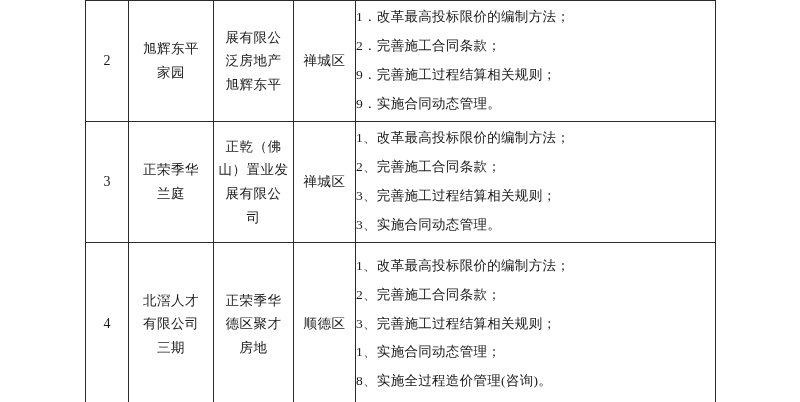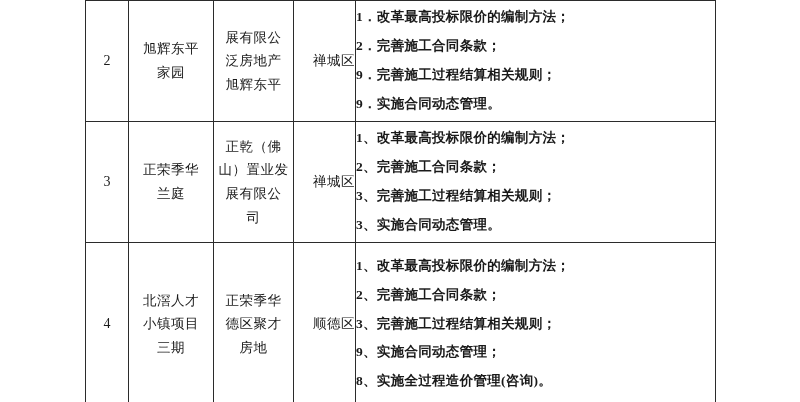--- a/index.html
+++ b/index.html
@@ -49,32 +49,30 @@
   .num-cell {
     text-align: center;
     font-size: 14px;
     font-family: "Liberation Serif", serif;
   }
   .proj-cell, .unit-cell {
     padding: 2px 6px;
   }
   .area-cell {
     padding: 2px 2px;
-    text-align: right;
   }
   .items-cell {
     padding: 6px 8px 6px 14px;
     font-size: 13.5px;
     line-height: 1.55;
   }
   .items-cell .item {
     padding: 4px 0;
     letter-spacing: 0.3px;
     white-space: nowrap;
-    font-weight: bold;
   }
   .row-1 td { height: 120px; }
   .row-2 td { height: 120px; }
   .row-3 td { height: 162px; }
 
   .txt-block {
     display: block;
   }
   .txt-block > span {
     display: block;
@@ -139,35 +137,35 @@
           <div class="item">2、完善施工合同条款；</div>
           <div class="item">3、完善施工过程结算相关规则；</div>
           <div class="item">3、实施合同动态管理。</div>
         </td>
       </tr>
       <tr class="row-3">
         <td class="num-cell">4</td>
         <td class="proj-cell cell-center">
           <span class="txt-block">
             <span>北滘人才</span>
-            <span>小镇项目</span>
+            <span>有限公司</span>
             <span>三期</span>
           </span>
         </td>
         <td class="unit-cell cell-center">
           <span class="txt-block">
             <span>正荣季华</span>
             <span>德区聚才</span>
             <span>房地</span>
           </span>
         </td>
         <td class="area-cell cell-center">顺德区</td>
         <td class="items-cell">
           <div class="item">1、改革最高投标限价的编制方法；</div>
           <div class="item">2、完善施工合同条款；</div>
           <div class="item">3、完善施工过程结算相关规则；</div>
-          <div class="item">9、实施合同动态管理；</div>
+          <div class="item">1、实施合同动态管理；</div>
           <div class="item">8、实施全过程造价管理(咨询)。</div>
         </td>
       </tr>
     </tbody>
   </table>
 </div>
 
 </body></html>

